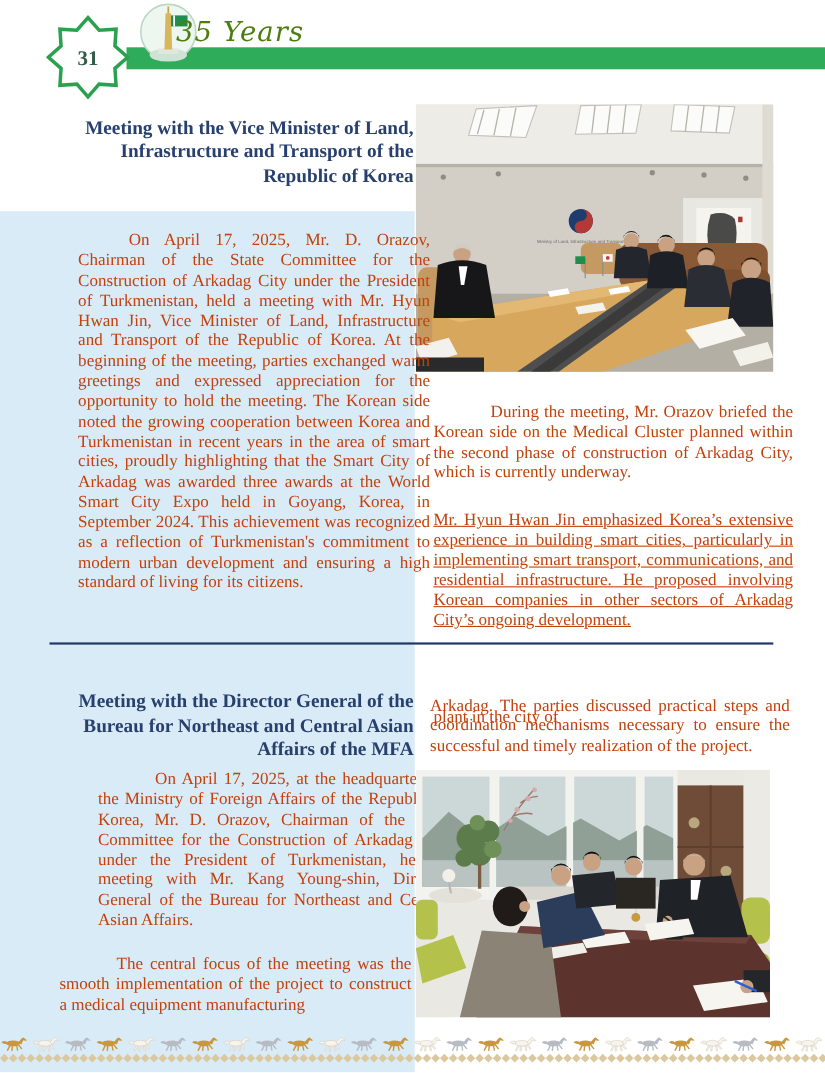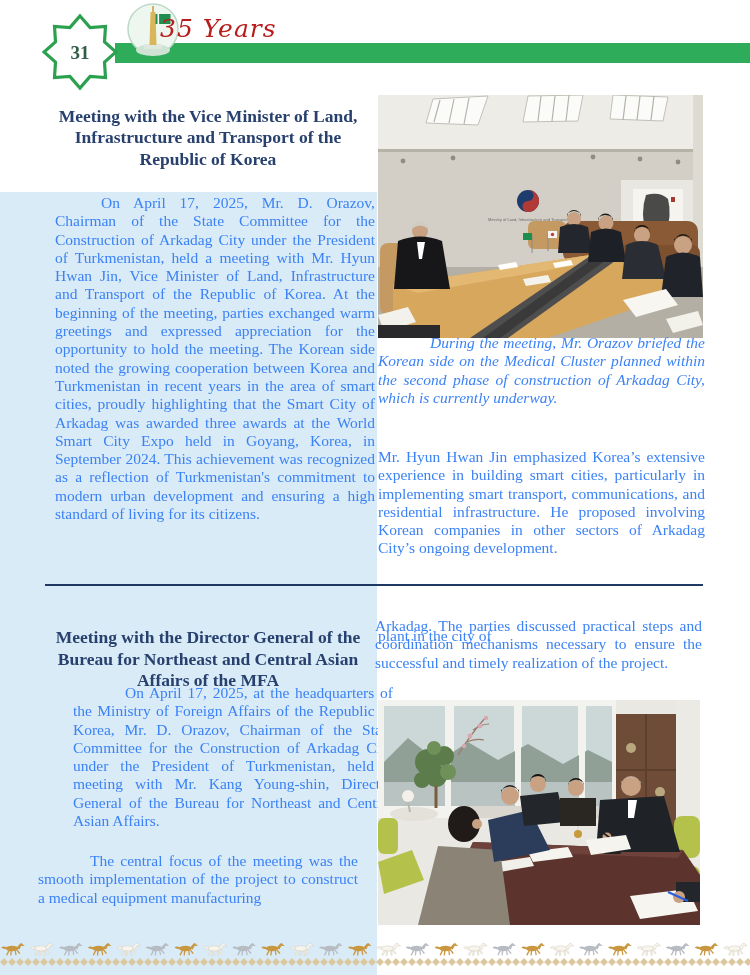--- a/index.html
+++ b/index.html
@@ -3,29 +3,29 @@
 <meta charset="utf-8">
 <style>
   html,body{margin:0;padding:0;background:#ffffff;}
   .page{position:relative;width:750px;height:975px;background:#fff;overflow:hidden;
         font-family:"Liberation Serif",serif;color:#3a3a3a;}
   .blue-panel{position:absolute;left:0;top:192px;width:377px;height:783px;background:#d9ebf7;}
   .green-bar{position:absolute;left:115px;top:43px;width:635px;height:20px;background:#2fac59;}
   .star-badge{position:absolute;left:42px;top:12px;width:76px;height:80px;}
   .logo{position:absolute;left:124px;top:2px;width:58px;height:60px;}
   .anniv{position:absolute;left:160px;top:14px;font-family:"DejaVu Serif",serif;font-style:italic;
-         font-size:25px;color:#b91c1c;letter-spacing:1px;}
-  .title{position:absolute;left:40px;width:336px;text-align:center;font-weight:bold;
+         font-size:25px;color:#4d7c0f;letter-spacing:1px;}
+  .title{position:absolute;left:40px;width:336px;text-align:right;font-weight:bold;
          font-size:17.5px;line-height:21.5px;color:#27406e;}
   .t1{top:94px;}
   .t2{top:591px;margin-top:36px;}
-  p.body{position:absolute;margin:0;font-size:15.5px;line-height:18.3px;text-align:justify;color:#3b82f6;}
+  p.body{position:absolute;margin:16px;font-size:15.5px;line-height:18.3px;text-align:justify;color:#c2410c;}
   .lp1{left:55px;top:194px;width:320px;text-indent:46px;}
-  .rp1{left:378px;top:334px;width:327px;text-indent:52px;font-style:italic;}
-  .rp2{left:378px;top:448px;width:327px;}
+  .rp1{left:378px;top:350px;width:327px;text-indent:52px;}
+  .rp2{left:378px;top:448px;width:327px;text-decoration:underline;}
   .s2r1{left:378px;top:627px;width:327px;text-align:left;}
   .s2r2{left:375px;top:617px;width:327px;}
   .s2l1{left:73px;top:684px;width:320px;text-indent:52px;}
   .s2l2{left:38px;top:852px;width:320px;text-indent:52px;}
   .divider{position:absolute;left:45px;top:584px;width:658px;height:2px;background:#1f3864;}
   .photo{position:absolute;display:block;}
   .ph1{left:378px;top:95px;width:325px;height:243px;}
   .ph2{left:378px;top:700px;width:322px;height:225px;}
   .footer-border{position:absolute;left:0;top:941px;width:750px;height:28px;}
 </style>

